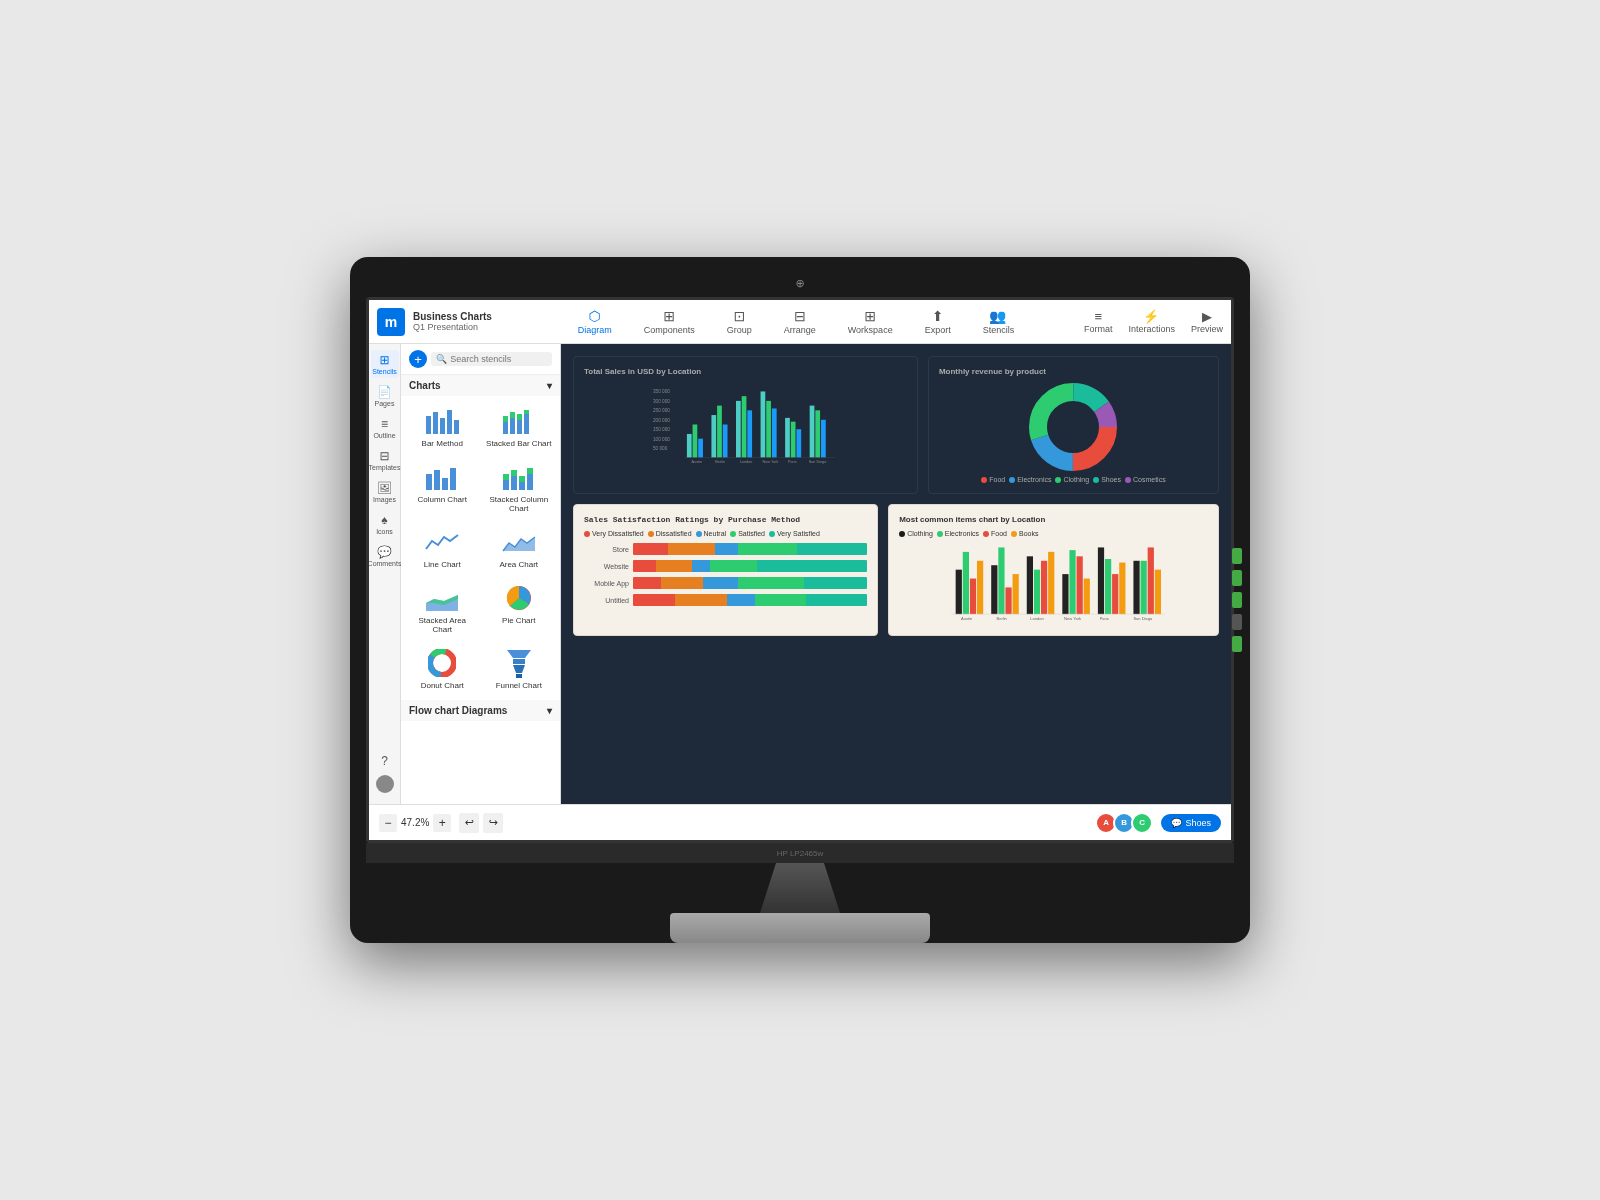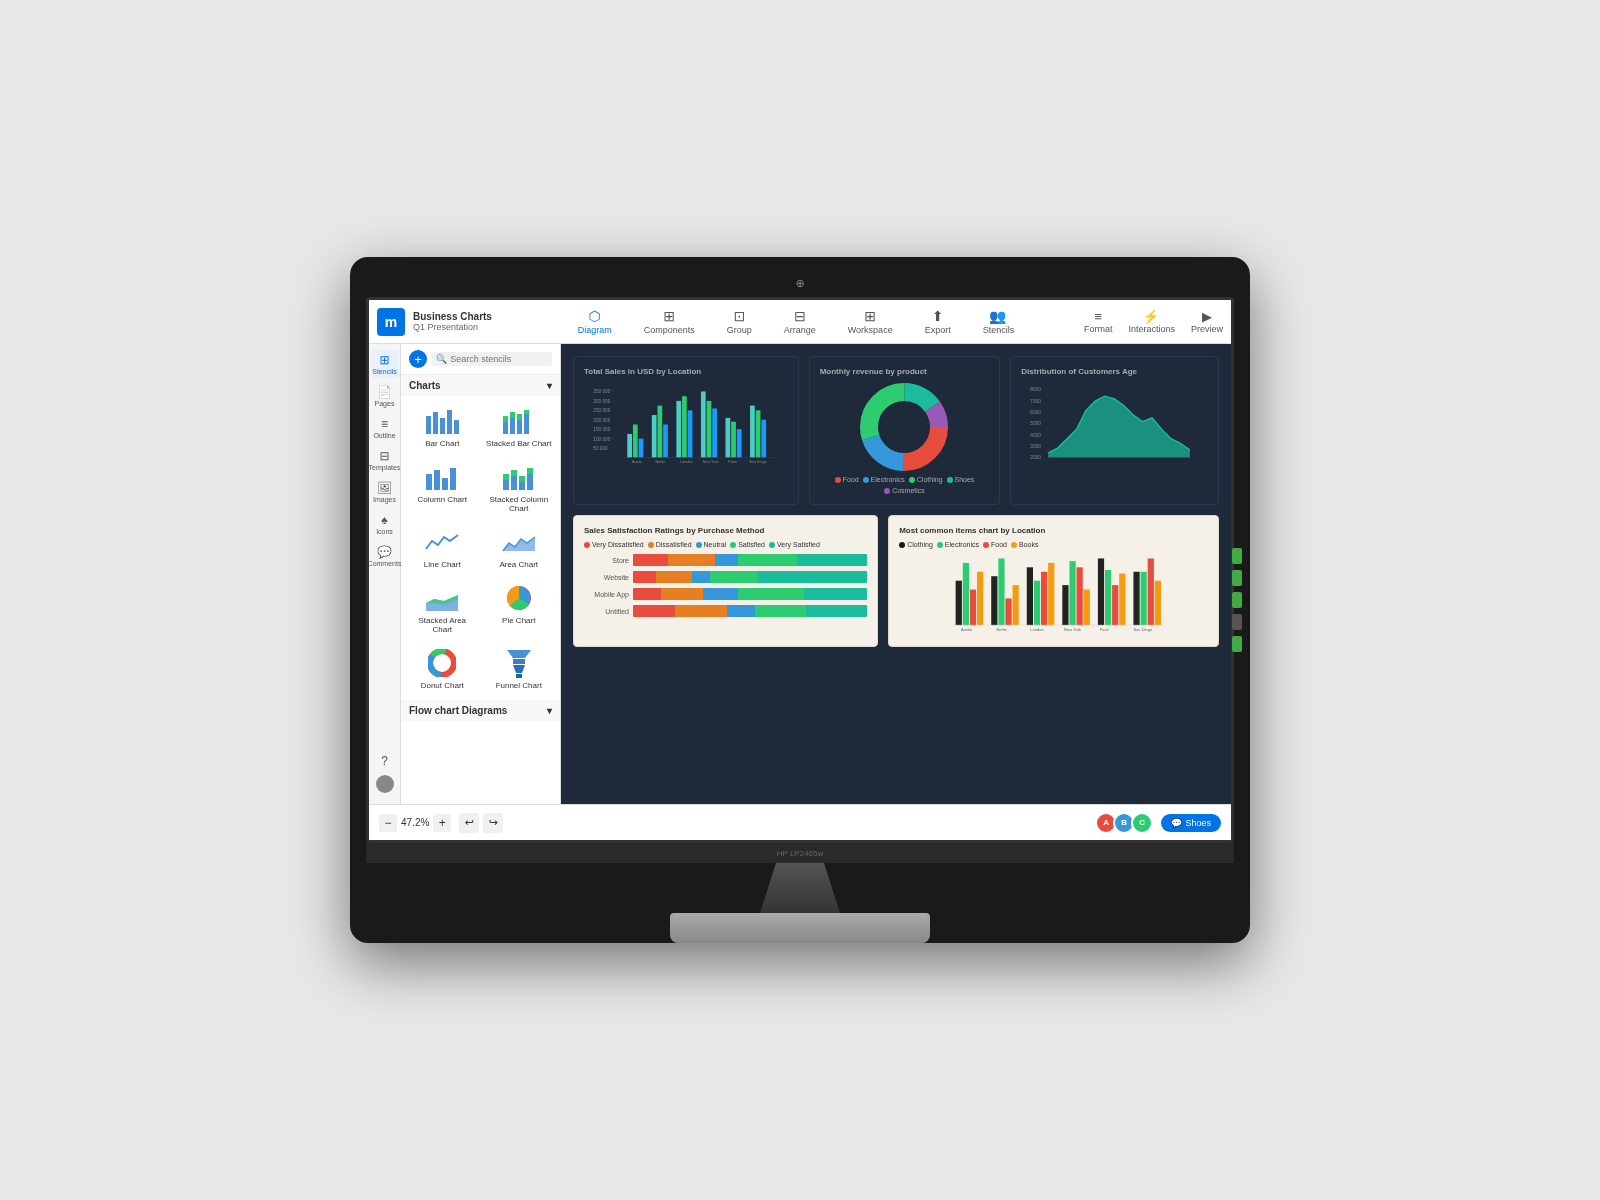--- a/index.html
+++ b/index.html
@@ -590,21 +590,21 @@
               <div class="stencil-item">
                 <div class="stencil-icon">
                   <svg width="36" height="26" viewBox="0 0 36 26">
                     <rect x="2" y="8" width="5" height="18" fill="#4a90d9"></rect>
                     <rect x="9" y="4" width="5" height="22" fill="#4a90d9"></rect>
                     <rect x="16" y="10" width="5" height="16" fill="#4a90d9"></rect>
                     <rect x="23" y="2" width="5" height="24" fill="#4a90d9"></rect>
                     <rect x="30" y="12" width="5" height="14" fill="#4a90d9"></rect>
                   </svg>
                 </div>
-                <span>Bar Chart</span>
+                <span>Bar Method</span>
               </div>
 
               <div class="stencil-item">
                 <div class="stencil-icon">
                   <svg width="36" height="26" viewBox="0 0 36 26">
                     <rect x="2" y="14" width="5" height="12" fill="#4a90d9"></rect>
                     <rect x="2" y="8" width="5" height="6" fill="#2ecc71"></rect>
                     <rect x="9" y="10" width="5" height="16" fill="#4a90d9"></rect>
                     <rect x="9" y="4" width="5" height="6" fill="#2ecc71"></rect>
                     <rect x="16" y="12" width="5" height="14" fill="#4a90d9"></rect>
@@ -798,42 +798,26 @@
                     <span>Shoes</span>
                   </div>
                   <div class="legend-item">
                     <div class="legend-dot" style="background:#9b59b6;"></div>
                     <span>Cosmetics</span>
                   </div>
                 </div>
               </div>
             </div>
 
-            <div class="chart-card" style="flex:1.1;">
-              <div class="chart-title">Distribution of Customers Age</div>
-              <svg viewBox="0 0 180 90" width="100%" height="85">
-
-                <text x="1" y="10" fill="#888" font-size="5">8000</text>
-                <text x="1" y="22" fill="#888" font-size="5">7000</text>
-                <text x="1" y="34" fill="#888" font-size="5">6000</text>
-                <text x="1" y="46" fill="#888" font-size="5">5000</text>
-                <text x="1" y="58" fill="#888" font-size="5">4000</text>
-                <text x="1" y="70" fill="#888" font-size="5">3000</text>
-                <text x="1" y="82" fill="#888" font-size="5">2000</text>
-
-                <polygon points="20,75 30,70 40,60 50,50 60,30 70,20 80,15 90,18 100,25 110,35 120,42 130,38 140,50 150,60 160,65 170,72 170,80 20,80" fill="#1abc9c" opacity="0.7"></polygon>
-                <polyline points="20,75 30,70 40,60 50,50 60,30 70,20 80,15 90,18 100,25 110,35 120,42 130,38 140,50 150,60 160,65 170,72" fill="none" stroke="#1abc9c" stroke-width="1.5"></polyline>
-              </svg>
-            </div>
           </div>
 
           <div class="charts-row">
 
             <div class="chart-card light" style="flex:1.1;">
-              <div class="chart-title" style="color:#333;">Sales Satisfaction Ratings by Purchase Method</div>
+              <div class="chart-title" style="color:#333;font-family:Liberation Mono, monospace;">Sales Satisfaction Ratings by Purchase Method</div>
               <div class="legend" style="margin-bottom:6px;">
                 <div class="legend-item">
                     <div class="legend-dot" style="background:#e74c3c;"></div>
                     <span style="color:#333;">Very Dissatisfied</span>
                   </div>
                 <div class="legend-item">
                     <div class="legend-dot" style="background:#e67e22;"></div>
                     <span style="color:#333;">Dissatisfied</span>
                   </div>
                 <div class="legend-item">

